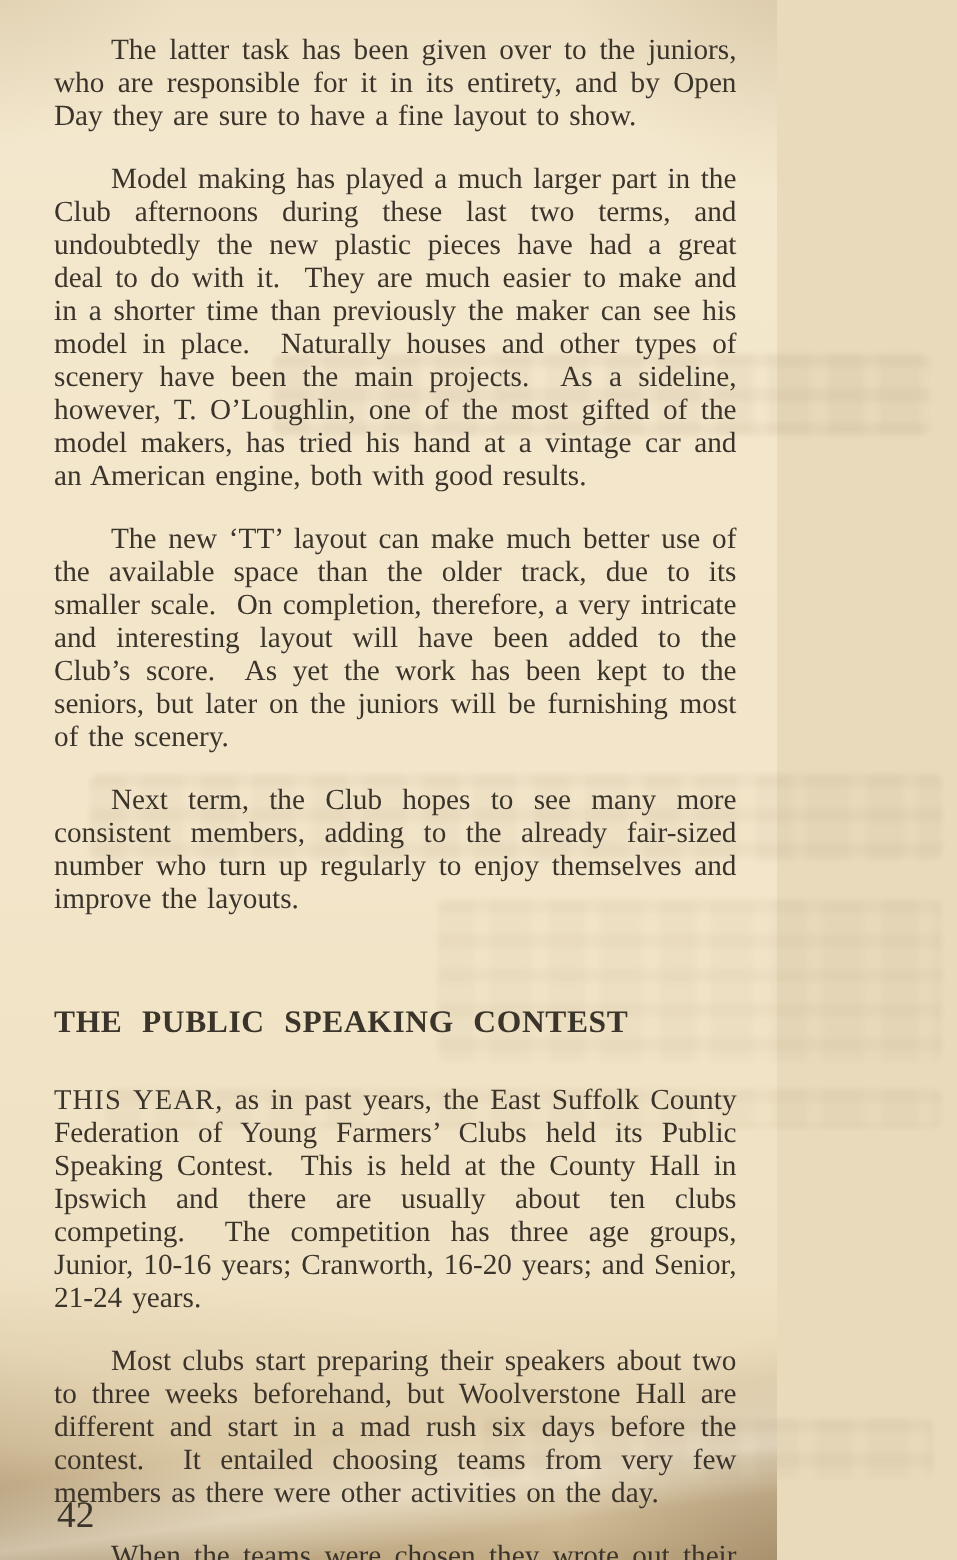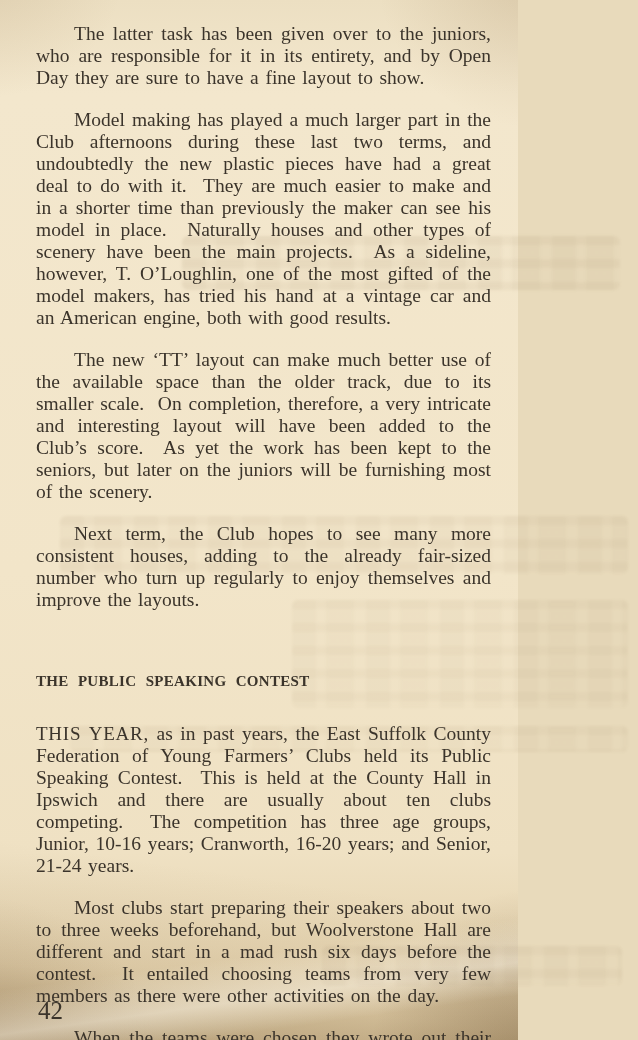--- a/index.html
+++ b/index.html
@@ -70,21 +70,21 @@
     line-height: 22px;
     font-variant: small-caps;
     letter-spacing: 0.06em;
     word-spacing: 0.45em;
     text-align: right;
     padding-right: 106px;
     margin-top: 8px;
   }
 
   .heading {
-    font-size: 15px;
+    font-size: 21px;
     line-height: 24px;
     font-weight: bold;
     letter-spacing: 0.02em;
     word-spacing: 0.35em;
     margin-top: 58px;
     margin-bottom: 30px;
   }
 
   .lead-smallcaps {
     font-size: 19px;
@@ -109,21 +109,21 @@
   <div class="bleed bleed-3"></div>
   <div class="bleed bleed-4"></div>
   <div class="bleed bleed-5"></div>
 
   <div class="content">
 
     <article>
       <p class="body-par indent">The latter task has been given over to the juniors, who are responsible for it in its entirety, and by Open Day they are sure to have a fine layout to show.</p>
       <p class="body-par indent">Model making has played a much larger part in the Club afternoons during these last two terms, and undoubtedly the new plastic pieces have had a great deal to do with it.  They are much easier to make and in a shorter time than previously the maker can see his model in place.  Naturally houses and other types of scenery have been the main projects.  As a sideline, however, T. O’Loughlin, one of the most gifted of the model makers, has tried his hand at a vintage car and an American engine, both with good results.</p>
       <p class="body-par indent">The new ‘TT’ layout can make much better use of the available space than the older track, due to its smaller scale.  On completion, therefore, a very intricate and interesting layout will have been added to the Club’s score.  As yet the work has been kept to the seniors, but later on the juniors will be furnishing most of the scenery.</p>
-      <p class="body-par indent">Next term, the Club hopes to see many more consistent houses, adding to the already fair-sized number who turn up regularly to enjoy themselves and improve the layouts.</p>
+      <p class="body-par indent">Next term, the Club hopes to see many more consistent members, adding to the already fair-sized number who turn up regularly to enjoy themselves and improve the layouts.</p>
     </article>
 
     <article>
       <h2 class="heading">THE PUBLIC SPEAKING CONTEST</h2>
       <p class="body-par"><span class="lead-smallcaps">THIS YEAR,</span><span> as in past years, the East Suffolk County Federation of Young Farmers’ Clubs held its Public Speaking Contest.  This is held at the County Hall in Ipswich and there are usually about ten clubs competing.  The competition has three age groups, Junior, 10-16 years; Cranworth, 16-20 years; and Senior, 21-24 years.</span></p>
       <p class="body-par indent">Most clubs start preparing their speakers about two to three weeks beforehand, but Woolverstone Hall are different and start in a mad rush six days before the contest.  It entailed choosing teams from very few members as there were other activities on the day.</p>
       <p class="body-par indent">When the teams were chosen they wrote out their speeches, whether they were a chairman, a speaker, a proposer of thanks or a seconder of thanks.  Rehearsals followed.  To help us this year we had Mr. Hyde, Mr. Smith and Miss Ferguson.  They coached us very well, although some of their proposals appeared to our Cranworth chairman to be rather drastic.</p>
 
     </article>
 

